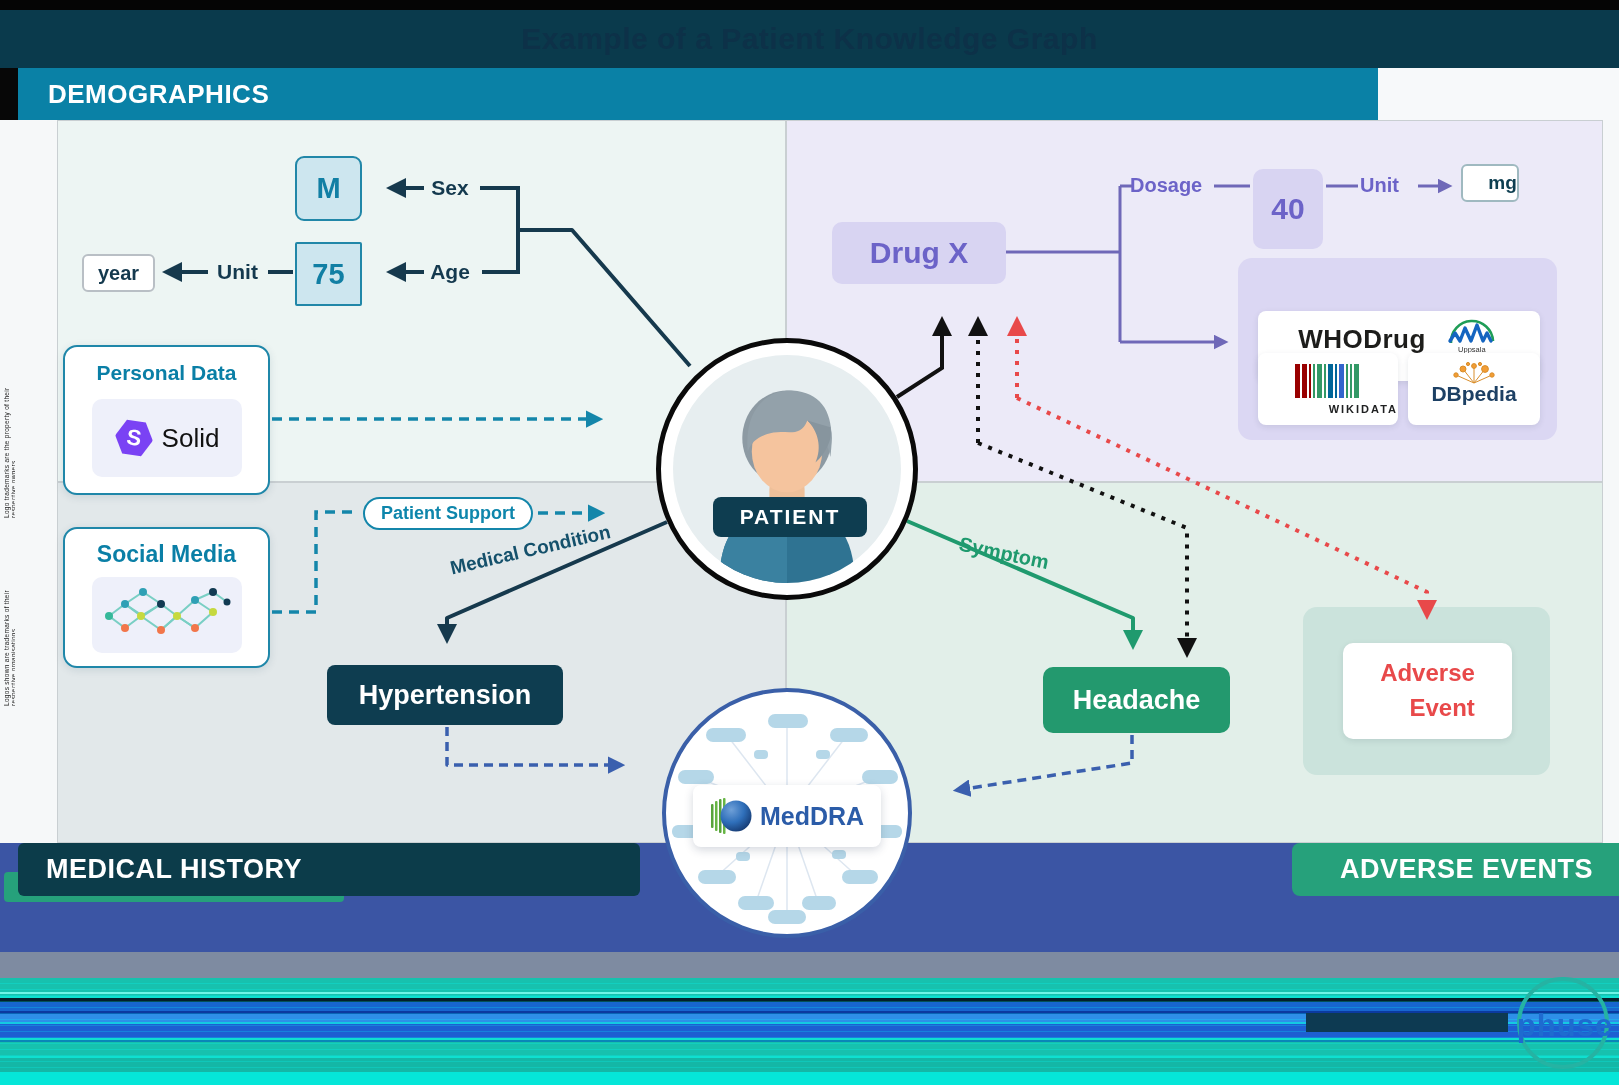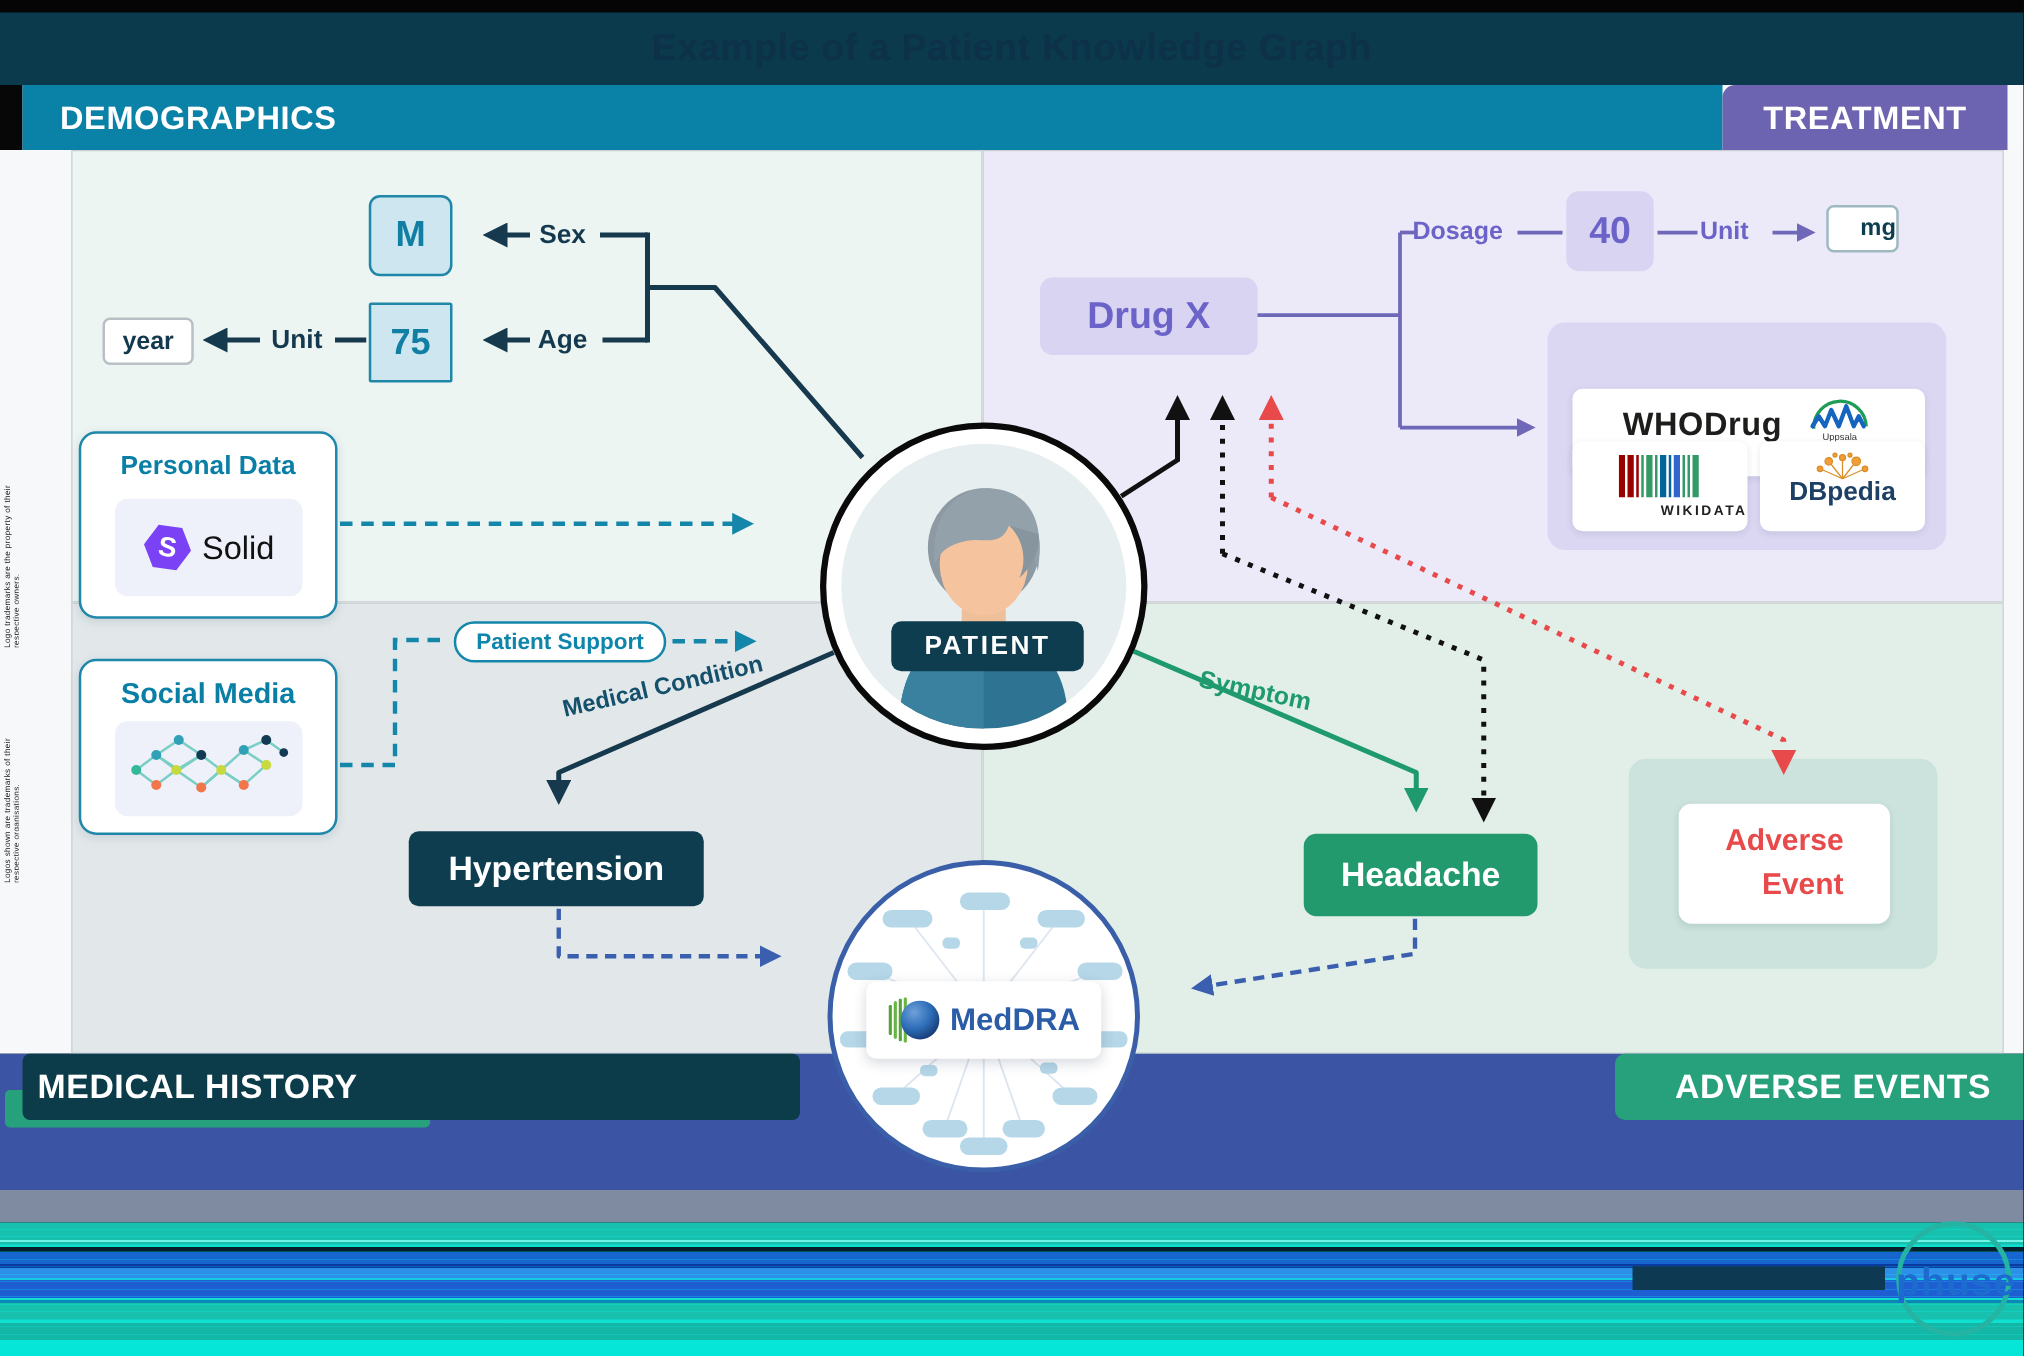--- a/index.html
+++ b/index.html
@@ -22,23 +22,20 @@
 
   <div class="abs" style="left:0;top:10px;width:1619px;height:58px;background:#0a3a4c;">
     <div class="bold" style="text-align:center;line-height:58px;font-size:30px;color:#0d3148;letter-spacing:.5px;">Example of a Patient Knowledge Graph</div>
   </div>
 
   <div class="abs" style="left:0;top:68px;width:1619px;height:52px;background:#f7f9fa;"></div>
   <div class="abs" style="left:0;top:68px;width:18px;height:52px;background:#070707;"></div>
   <div class="abs" style="left:18px;top:68px;width:1360px;height:52px;background:#0a81a6;">
     <div class="bold" style="color:#fff;font-size:26px;line-height:52px;padding-left:30px;letter-spacing:.5px;">DEMOGRAPHICS</div>
   </div>
-  <div class="abs" style="left:1378px;top:68px;width:228px;height:52px;background:#6c64b0;border-top-left-radius:10px;">
-    <div class="bold center" style="color:#fff;font-size:26px;height:52px;letter-spacing:.5px;">TREATMENT</div>
-  </div>
 
   <div class="abs" style="left:0;top:120px;width:1619px;height:723px;background:#f6f8f9;"></div>
   <div class="abs" style="left:57px;top:120px;width:729px;height:362px;background:#edf5f3;border:1px solid #c9cfd2;"></div>
   <div class="abs" style="left:786px;top:120px;width:817px;height:362px;background:#eceaf8;border:1px solid #c9cfd2;"></div>
   <div class="abs" style="left:57px;top:482px;width:729px;height:361px;background:#e2e8ea;border:1px solid #c9cfd2;"></div>
   <div class="abs" style="left:786px;top:482px;width:817px;height:361px;background:#e2efe9;border:1px solid #c9cfd2;"></div>
 
   <div class="abs vtext" style="left:3px;top:368px;height:150px;width:12px;">Logo trademarks are the property of their respective owners.</div>
   <div class="abs vtext" style="left:3px;top:556px;height:150px;width:12px;">Logos shown are trademarks of their respective organisations.</div>
 
@@ -50,21 +47,21 @@
        #1d5fd2 46px 60px,#0fe0d0 60px 62px,#0a86b8 62px 64px,#17c1ae 64px 78px,#0fe0d0 78px 80px,#14b7a6 80px 94px);"></div>
   <div class="abs" style="left:0;top:978px;width:1619px;height:94px;background:
        repeating-linear-gradient(180deg,transparent 0 5px,rgba(0,255,255,.22) 5px 6px);"></div>
   <div class="abs" style="left:1306px;top:1013px;width:202px;height:19px;background:#0d3a52;"></div>
   <div class="abs" style="left:1517px;top:977px;width:92px;height:92px;border:4px solid #25b3a3;border-radius:50%;"></div>
   <div class="abs bold" style="left:1495px;top:1008px;width:140px;text-align:center;font-size:31px;color:#1e6bd0;letter-spacing:1px;">phuse</div>
   <div class="abs" style="left:0;top:1072px;width:1619px;height:13px;background:#05e6d8;"></div>
 
   <div class="abs" style="left:4px;top:872px;width:340px;height:30px;background:#26a17b;border-radius:4px;"></div>
   <div class="abs" style="left:18px;top:843px;width:622px;height:53px;background:#0c3c4a;border-radius:6px;">
-    <div class="bold" style="color:#fff;font-size:27px;line-height:53px;padding-left:12px;letter-spacing:.5px;">MEDICAL HISTORY</div>
+    <div class="bold" style="color:#fff;font-size:27px;line-height:53px;padding-left:28px;letter-spacing:.5px;">MEDICAL HISTORY</div>
   </div>
   <div class="abs" style="left:1292px;top:843px;width:327px;height:53px;background:#26a17b;border-top-left-radius:8px;border-bottom-left-radius:8px;">
     <div class="bold" style="color:#fff;font-size:27px;line-height:53px;text-align:right;padding-right:26px;letter-spacing:.5px;">ADVERSE EVENTS</div>
   </div>
 
   <div class="abs center bold" style="left:295px;top:156px;width:67px;height:65px;background:#cde6ef;border:2px solid #2187a8;border-radius:9px;font-size:29px;color:#117fa4;">
     <span>M</span>
     </div>
   <div class="abs center bold" style="left:295px;top:242px;width:67px;height:64px;background:#cde6ef;border:2px solid #2187a8;border-radius:2px;font-size:29px;color:#117fa4;">
     <span>75</span>
@@ -122,21 +119,21 @@
     </div>
   <div class="abs center bold" style="left:327px;top:665px;width:236px;height:60px;background:#0e3d50;border-radius:8px;font-size:27px;color:#fff;">
     <span>Hypertension</span>
     </div>
   <div class="abs bold" style="left:448px;top:534px;width:210px;font-size:19px;color:#14506b;transform:rotate(-13deg);">Medical Condition</div>
 
   <div class="abs center bold" style="left:832px;top:222px;width:174px;height:62px;background:#d8d4f2;border-radius:10px;font-size:30px;color:#6c63c8;">
     <span>Drug X</span>
     </div>
   <div class="abs bold" style="left:1130px;top:174px;width:90px;font-size:20px;color:#6c63c8;">Dosage</div>
-  <div class="abs center bold" style="left:1253px;top:153px;width:70px;height:64px;background:#d8d4f2;border-radius:10px;font-size:30px;color:#6c63c8;">
+  <div class="abs center bold" style="left:1253px;top:169px;width:70px;height:80px;background:#d8d4f2;border-radius:10px;font-size:30px;color:#6c63c8;">
     <span>40</span>
     </div>
   <div class="abs bold" style="left:1360px;top:174px;width:60px;font-size:20px;color:#6c63c8;">Unit</div>
   <div class="abs center bold" style="left:1461px;top:164px;width:58px;height:38px;background:#fff;border:2px solid #9fb9c0;border-radius:6px;font-size:19px;color:#0d3e50;padding-left:25px;">
     <span>mg</span>
     </div>
 
   <div class="abs" style="left:1238px;top:258px;width:319px;height:182px;background:#dbd7f3;border-radius:14px;">
     <div class="abs card center" style="left:20px;top:10px;width:282px;height:70px;gap:18px;margin-top:43px;">
       <div>

